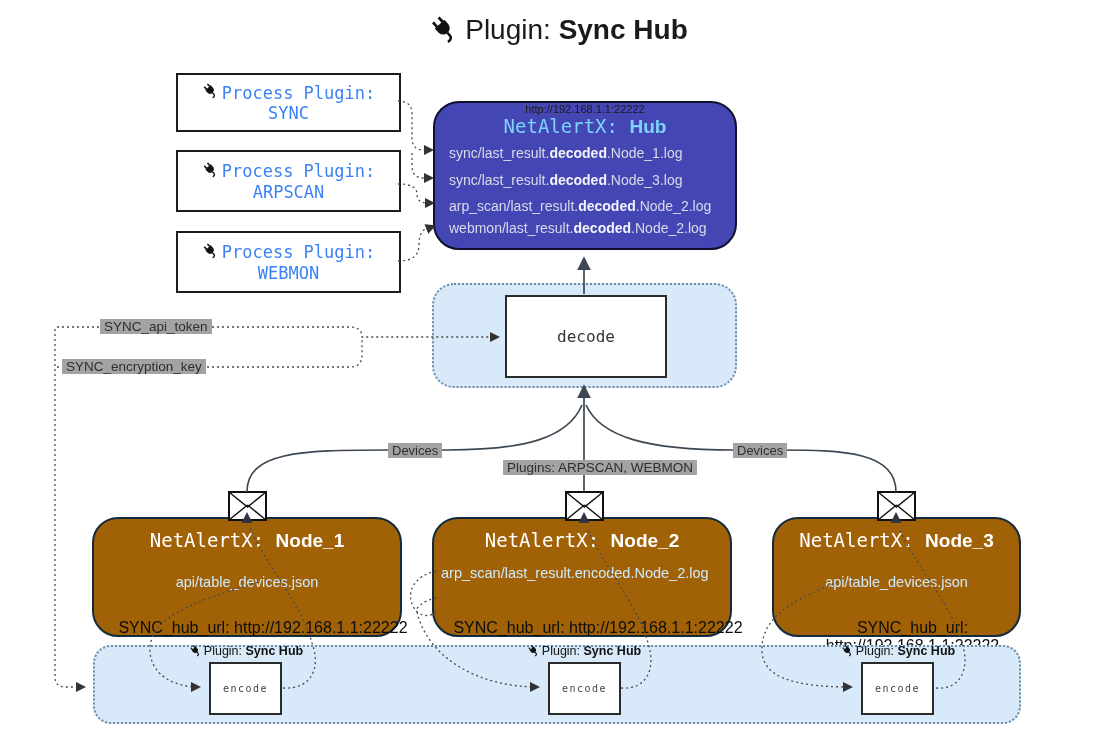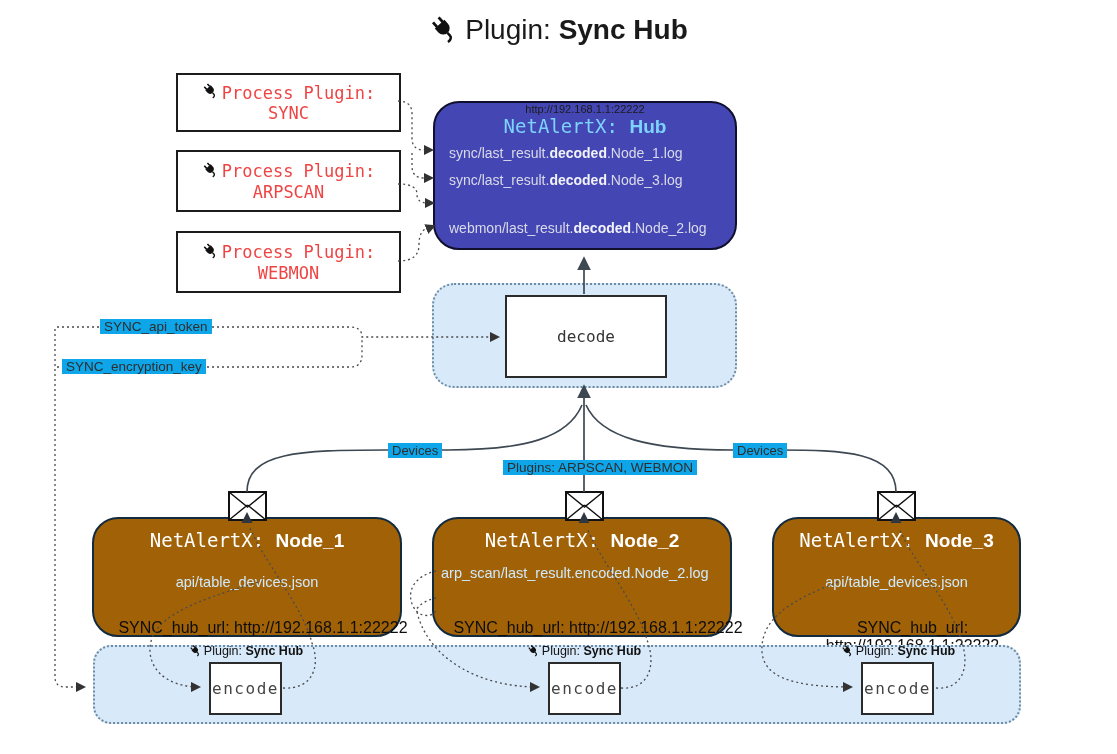--- a/index.html
+++ b/index.html
@@ -9,21 +9,21 @@
   .mono{font-family:"DejaVu Sans Mono",monospace;}
 
   
   .title{left:0;top:14px;width:1117px;text-align:center;font-size:28px;color:#1a1a1a;z-index:3;}
   .title .ic{display:inline-block;vertical-align:-5px;margin-right:6px;}
   .title .bold{font-weight:bold;}
 
   
   .pbox{left:176px;width:221px;background:#fff;border:2px solid #1c1c1c;z-index:2;
         display:flex;flex-direction:column;align-items:center;justify-content:center;
-        font-size:17px;color:#ef4444;}
+        font-size:17px;color:#3b82f6;}
   .pbox .l1{display:flex;align-items:center;gap:3px;}
   .pbox.p0{top:73px;height:55px;}
   .pbox.p1{top:150px;height:58px;}
   .pbox.p2{top:231px;height:58px;}
 
   
   .huburl{left:433px;top:77px;width:304px;text-align:center;font-size:11px;color:#1a1a1a;z-index:2;margin-top:26px;}
   .hub{left:433px;top:101px;width:304px;height:149px;background:#4446b4;border:2px solid #10102e;
        border-radius:26px;box-sizing:border-box;z-index:1;}
   .hub .htitle{position:absolute;left:0;top:12px;width:100%;text-align:center;font-size:19px;color:#7dd3fc;}
@@ -33,21 +33,21 @@
   .hl0{top:42px;} .hl1{top:69px;} .hl2{top:95px;} .hl3{top:117px;}
 
   
   .dwrap{left:432px;top:283px;width:305px;height:105px;background:#d8e9fa;border:2px dotted #6d8ba3;
          border-radius:22px;box-sizing:border-box;z-index:1;}
   .dbox{left:505px;top:295px;width:162px;height:83px;background:#fff;border:2px solid #2b2b2b;
         box-sizing:border-box;display:flex;align-items:center;justify-content:center;
         font-size:16px;color:#333;z-index:1;}
 
   
-  .linelabel{background:#0ea5e9;padding:0 4px;font-size:13px;color:#2e2e2e;white-space:nowrap;z-index:3;}
+  .linelabel{background:#a3a3a3;padding:0 4px;font-size:13px;color:#2e2e2e;white-space:nowrap;z-index:3;}
   .lab-token{left:100px;top:319px;font-size:13.5px;}
   .lab-key{left:62px;top:359px;font-size:13.5px;text-align:right;}
   .lab-devl{left:388px;top:443px;}
   .lab-devr{left:733px;top:443px;}
   .lab-plug{left:503px;top:460px;font-size:13.5px;}
 
   
   .node{top:517px;height:120px;background:#a16207;border:2px solid #132b3f;border-radius:26px;
         box-sizing:border-box;z-index:1;}
   .n0{left:92px;width:310px;} .n1{left:432px;width:300px;} .n2{left:772px;width:249px;}
@@ -57,21 +57,21 @@
   .nline.center{left:0;width:100%;text-align:center;}
   .nline.leftal{left:7px;}
   .nurl{position:absolute;left:16px;top:100px;width:100%;text-align:center;font-size:16px;color:#0d0d0d;}
   .envelope{width:39px;height:30px;z-index:2;}
   .env0{left:228px;top:491px;} .env1{left:565px;top:491px;} .env2{left:877px;top:491px;}
 
   
   .band{left:93px;top:645px;width:928px;height:79px;background:#d8e9fa;border:2px dotted #6d8ba3;
         border-radius:18px;box-sizing:border-box;z-index:1;}
   .ebox{top:662px;width:73px;height:53px;background:#fff;border:2px solid #2b2b2b;box-sizing:border-box;
-        display:flex;align-items:center;justify-content:center;font-size:16px;letter-spacing:1.5px;
+        display:flex;align-items:center;justify-content:center;font-size:10px;letter-spacing:1.5px;
         color:#444;z-index:2;}
   .e0{left:209px;} .e1{left:548px;} .e2{left:861px;}
   .blabel{top:644px;width:160px;text-align:center;font-size:12.5px;color:#111;z-index:3;white-space:nowrap;}
   .bl0{left:166px;} .bl1{left:504px;} .bl2{left:818px;}
   .blabel .ic{display:inline-block;vertical-align:-2px;margin-right:2px;}
   .blabel .bold{font-weight:bold;}
 
   
   .overlay{left:0;top:0;width:1117px;height:754px;z-index:2;pointer-events:none;}
 </style>
@@ -130,20 +130,21 @@
       <span>Process Plugin:</span>
       </div>
     <div>WEBMON</div>
   </div>
 
   <div class="abs huburl">http://192.168.1.1:22222</div>
   <div class="abs hub">
     <div class="htitle mono"><span>NetAlertX: </span><span class="name">Hub</span></div>
     <div class="hublog hl0"><span>sync/last_result.</span><b>decoded</b><span>.Node_1.log</span></div>
     <div class="hublog hl1"><span>sync/last_result.</span><b>decoded</b><span>.Node_3.log</span></div>
+    <div class="hublog hl2"><span>arp_scan/last_result.</span><b>decoded</b><span>.Node_2.log</span></div>
     <div class="hublog hl3"><span>webmon/last_result.</span><b>decoded</b><span>.Node_2.log</span></div>
   </div>
 
   <div class="abs dwrap"></div>
   <div class="abs dbox mono">decode</div>
 
   <div class="abs node n0">
     <div class="ntitle mono"><span>NetAlertX: </span><span class="name">Node_1</span></div>
     <div class="nline center" style="top:55px;">api/table_devices.json</div>
     <div class="nurl">SYNC_hub_url: http://192.168.1.1:22222</div>

